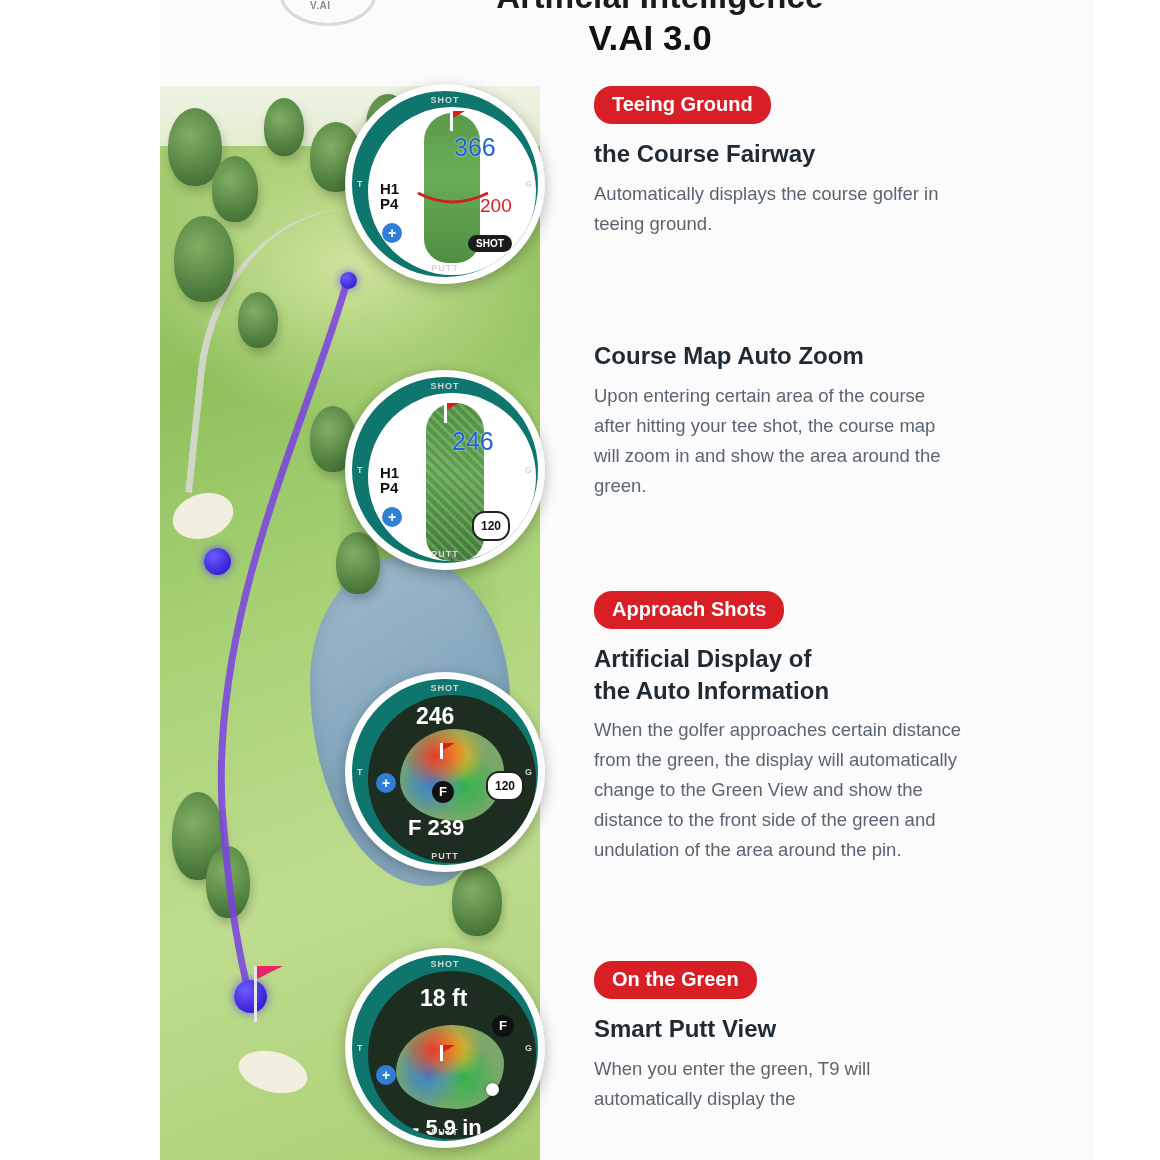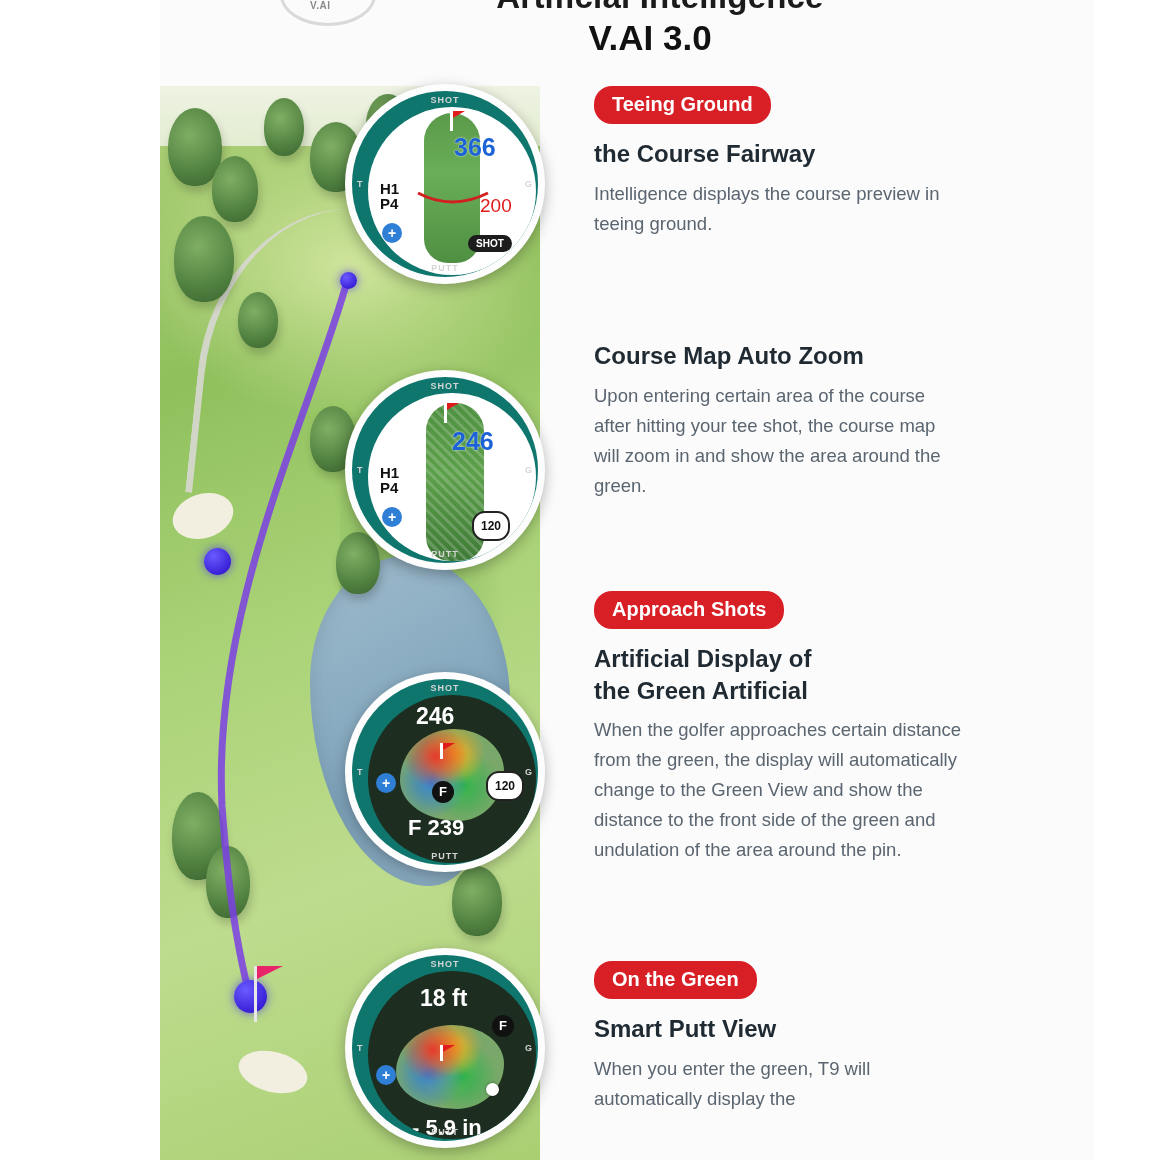--- a/index.html
+++ b/index.html
@@ -217,21 +217,21 @@
     border-radius: 28px 28px 24px 24px;
   }
   .hole-body.tex {
     background:
       repeating-linear-gradient(45deg, rgba(255,255,255,.18) 0 3px, rgba(255,255,255,0) 3px 7px),
       linear-gradient(180deg,#4f9141 0%, #5da04b 45%, #3f7a37 100%);
   }
   .num-blue {
     position: absolute;
     color: #1b63d6;
-    font-weight: bold;
+    font-weight: normal;
     font-size: 25px;
     text-shadow: 0 0 2px #fff;
   }
   .num-red {
     position: absolute;
     color: #e01b1b;
     font-weight: normal;
     font-size: 19px;
   }
   .hp {
@@ -499,35 +499,35 @@
       </div>
     </div>
 
     <div class="col">
 
       <div class="section" style="top:0px;">
         <span class="tag">Teeing Ground</span>
         <div class="headline">
           <div>the Course Fairway</div>
         </div>
-        <div class="bodytext" style="width:360px;">Intelligence displays the course preview in teeing ground.</div>
+        <div class="bodytext" style="width:360px;">Automatically displays the course golfer in teeing ground.</div>
       </div>
 
       <div class="section" style="top:240px;">
         <div class="headline">
           <div>Course Map Auto Zoom</div>
         </div>
         <div class="bodytext" style="width:355px;">Upon entering certain area of the course after hitting your tee shot, the course map will zoom in and show the area around the green.</div>
       </div>
 
       <div class="section" style="top:505px;">
         <span class="tag">Approach Shots</span>
         <div class="headline">
           <div>Artificial Display of</div>
-          <div>the Green Artificial</div>
+          <div>the Auto Information</div>
         </div>
         <div class="bodytext" style="width:395px;">When the golfer approaches certain distance from the green, the display will automatically change to the Green View and show the distance to the front side of the green and undulation of the area around the pin.</div>
       </div>
 
       <div class="section" style="top:875px;">
         <span class="tag">On the Green</span>
         <div class="headline">
           <div>Smart Putt View</div>
         </div>
         <div class="bodytext" style="width:380px;">When you enter the green, T9 will automatically display the</div>

